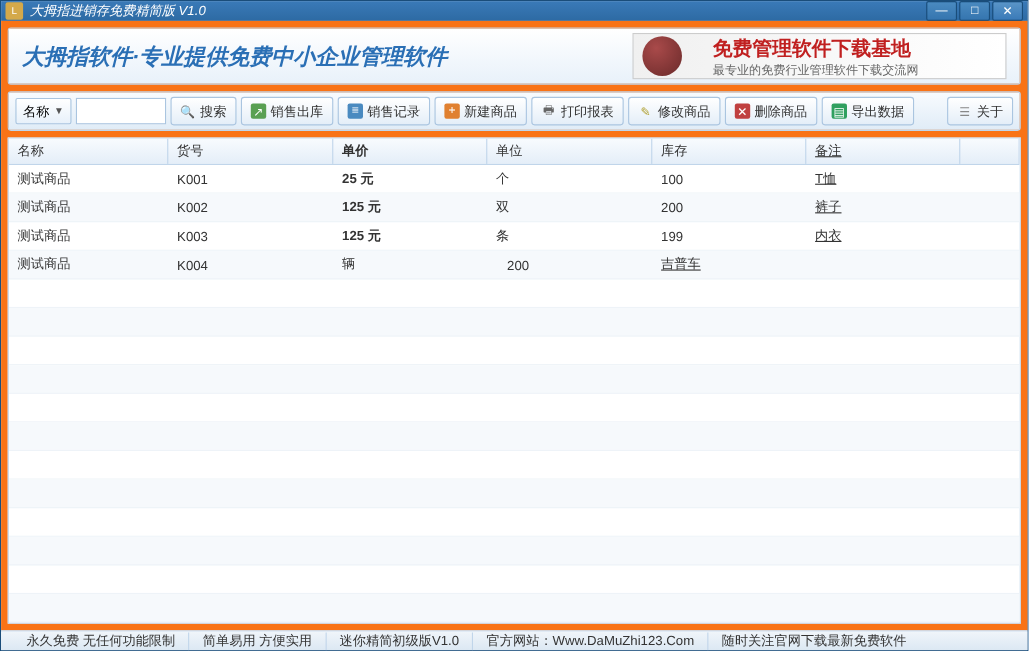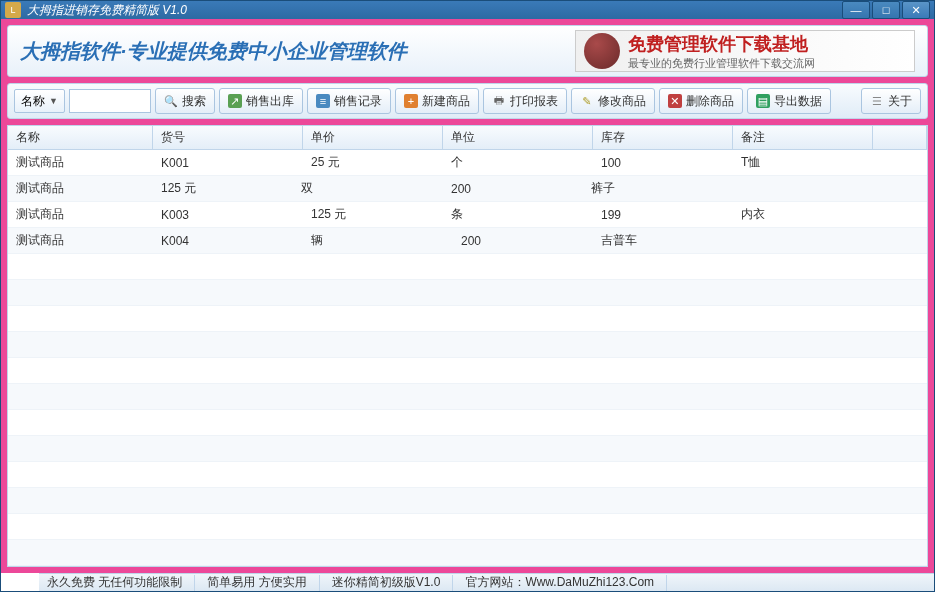--- a/index.html
+++ b/index.html
@@ -7,27 +7,27 @@
 
 .window { width: 935px; height: 592px; background: #fff; border: 1px solid #1a4d7a; display: flex; flex-direction: column; }
 
 .titlebar { height: 26px; background: linear-gradient(to bottom, #3a7ab8, #2d6aa3); display: flex; align-items: center; padding: 0 4px; color: #fff; }
 .titlebar .icon { width: 16px; height: 16px; background: #d4a94a; border-radius: 2px; display: flex; align-items: center; justify-content: center; margin-right: 6px; font-size: 9px; color: #fff; }
 .titlebar .title { flex: 1; font-size: 12px; font-style: italic; }
 .titlebar .ctrls { display: flex; gap: 2px; }
 .titlebar .ctrl { width: 28px; height: 18px; background: linear-gradient(to bottom, #4a8ac0, #3575af); border: 1px solid #1a4d7a; color: #fff; display: flex; align-items: center; justify-content: center; font-size: 11px; cursor: pointer; border-radius: 2px; }
 .titlebar .ctrl.close { background: linear-gradient(to bottom, #5a95c8, #3a7ab8); }
 
-.content { flex: 1; background: #ec4899; padding: 6px; display: flex; flex-direction: column; gap: 6px; }
+.content { flex: 1; background: #f97316; padding: 6px; display: flex; flex-direction: column; gap: 6px; }
 
 .banner { height: 52px; background: linear-gradient(to bottom, #fff, #e8f1fa); border: 1px solid #c0d5ea; border-radius: 3px; display: flex; align-items: center; padding: 0 12px; justify-content: space-between; }
 .banner .slogan { color: #2a6fb5; font-size: 20px; font-weight: bold; font-style: italic; }
 .banner .ad { width: 340px; height: 42px; background: linear-gradient(to right, #f0f0f0, #fff); border: 1px solid #ccc; display: flex; align-items: center; padding: 0 8px; gap: 8px; }
 .banner .ad .globe { width: 36px; height: 36px; border-radius: 50%; background: radial-gradient(circle at 35% 30%, #a94a4a, #6a2a2a); }
-.banner .ad .txt { display: flex; flex-direction: column; }
+.banner .ad .txt { display: flex; flex-direction: column; margin-left: 20px; }
 .banner .ad .big { color: #c02020; font-size: 18px; font-weight: bold; }
 .banner .ad .small { color: #666; font-size: 11px; }
 
 .toolbar { height: 36px; background: linear-gradient(to bottom, #f8fbfe, #e0ecf7); border: 1px solid #c0d5ea; border-radius: 3px; display: flex; align-items: center; padding: 0 6px; gap: 4px; }
 .toolbar .sel { height: 24px; border: 1px solid #aac5e0; background: linear-gradient(to bottom,#fff,#e8f1fa); display: flex; align-items: center; padding: 0 6px; gap: 4px; cursor: pointer; border-radius: 2px; }
 .toolbar .sel .arrow { font-size: 9px; color: #555; }
 .toolbar input[type=text] { height: 24px; width: 82px; border: 1px solid #aac5e0; padding: 0 4px; background: #fff; }
 .toolbar .btn { height: 26px; border: 1px solid #aac5e0; background: linear-gradient(to bottom,#fff,#e4eef8); display: flex; align-items: center; padding: 0 8px; gap: 4px; cursor: pointer; border-radius: 3px; font-size: 12px; color: #333; }
 .toolbar .btn .ic { width: 14px; height: 14px; display: flex; align-items: center; justify-content: center; font-size: 11px; }
 .toolbar .spacer { flex: 1; }
@@ -45,23 +45,23 @@
 .grid-wrap { flex: 1; border: 1px solid #c0d5ea; background: #fff; display: flex; flex-direction: column; overflow: hidden; }
 .grid-head { display: flex; height: 24px; background: linear-gradient(to bottom,#f8fbfe,#e4eef8); border-bottom: 1px solid #c0d5ea; }
 .grid-head .hc { border-right: 1px solid #c0d5ea; padding: 0 8px; display: flex; align-items: center; font-size: 12px; color: #333; }
 .grid-body { flex: 1; overflow: auto; }
 .grid-row { display: flex; height: 26px; border-bottom: 1px solid #eef3f8; }
 .grid-row:nth-child(even) { background: #f6f9fc; }
 .grid-row .gc { padding: 0 8px; display: flex; align-items: center; font-size: 12px; color: #333; }
 .grid-empty { height: 26px; border-bottom: 1px solid #eef3f8; }
 .grid-empty:nth-child(even) { background: #f6f9fc; }
 
-.c0 { width: 145px; } .c1 { width: 150px; } .c2 { width: 140px; } .c3 { width: 150px; text-align: center; } .c4 { width: 140px; } .c5 { width: 140px; } .c6 { flex:1; }
-
-.statusbar { height: 22px; background: linear-gradient(to bottom,#f0f5fa,#dce8f3); border-top: 1px solid #c0d5ea; display: flex; align-items: center; padding: 0 8px; font-size: 12px; color: #333; margin-left: 38px; }
+.c0 { width: 145px; } .c1 { width: 150px; } .c2 { width: 140px; font-weight: bold; } .c3 { width: 150px; text-align: center; } .c4 { width: 140px; } .c5 { width: 140px; text-decoration: underline; } .c6 { flex:1; }
+
+.statusbar { height: 22px; background: linear-gradient(to bottom,#f0f5fa,#dce8f3); border-top: 1px solid #c0d5ea; display: flex; align-items: center; padding: 0 23px; font-size: 12px; color: #333; }
 .statusbar .sp { border-left: 1px solid #c0d5ea; height: 16px; margin: 0 12px; }
 </style>
 </head>
 <body>
 
 <div class="window">
 
   <div class="titlebar">
     <div class="icon">L</div>
     <div class="title">大拇指进销存免费精简版 V1.0</div>
@@ -144,20 +144,21 @@
           <div class="grid-row">
             <div class="gc c0">测试商品</div>
             <div class="gc c1">K001</div>
             <div class="gc c2">25 元</div>
             <div class="gc c3">个</div>
             <div class="gc c4">100</div>
             <div class="gc c5">T恤</div>
           </div>
           <div class="grid-row">
             <div class="gc c0">测试商品</div>
+            <div class="gc c1">K002</div>
             <div class="gc c2">125 元</div>
             <div class="gc c3">双</div>
             <div class="gc c4">200</div>
             <div class="gc c5">裤子</div>
           </div>
           <div class="grid-row">
             <div class="gc c0">测试商品</div>
             <div class="gc c1">K003</div>
             <div class="gc c2">125 元</div>
             <div class="gc c3">条</div>
@@ -190,15 +191,16 @@
 
   <div class="statusbar">
     <span>永久免费 无任何功能限制</span>
     <div class="sp"></div>
     <span>简单易用 方便实用</span>
     <div class="sp"></div>
     <span>迷你精简初级版V1.0</span>
     <div class="sp"></div>
     <span>官方网站：Www.DaMuZhi123.Com</span>
     <div class="sp"></div>
+    <span>随时关注官网下载最新免费软件</span>
   </div>
 
 </div>
 
 </body></html>

